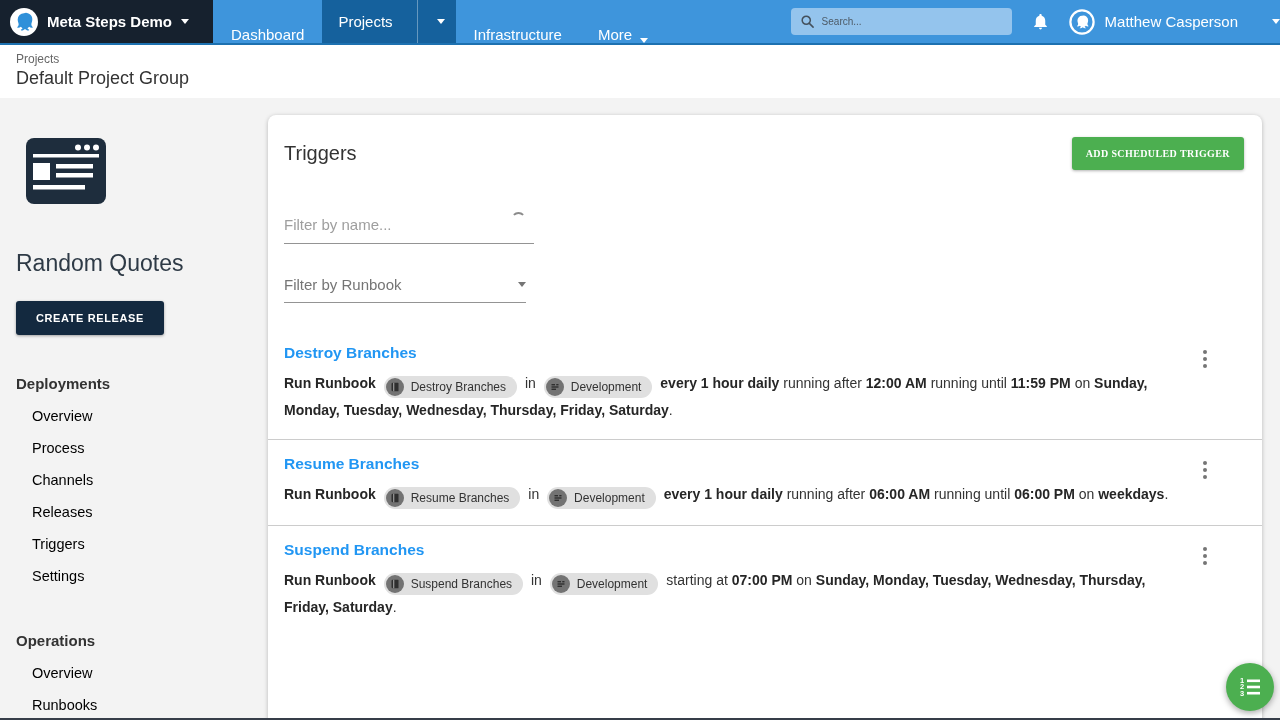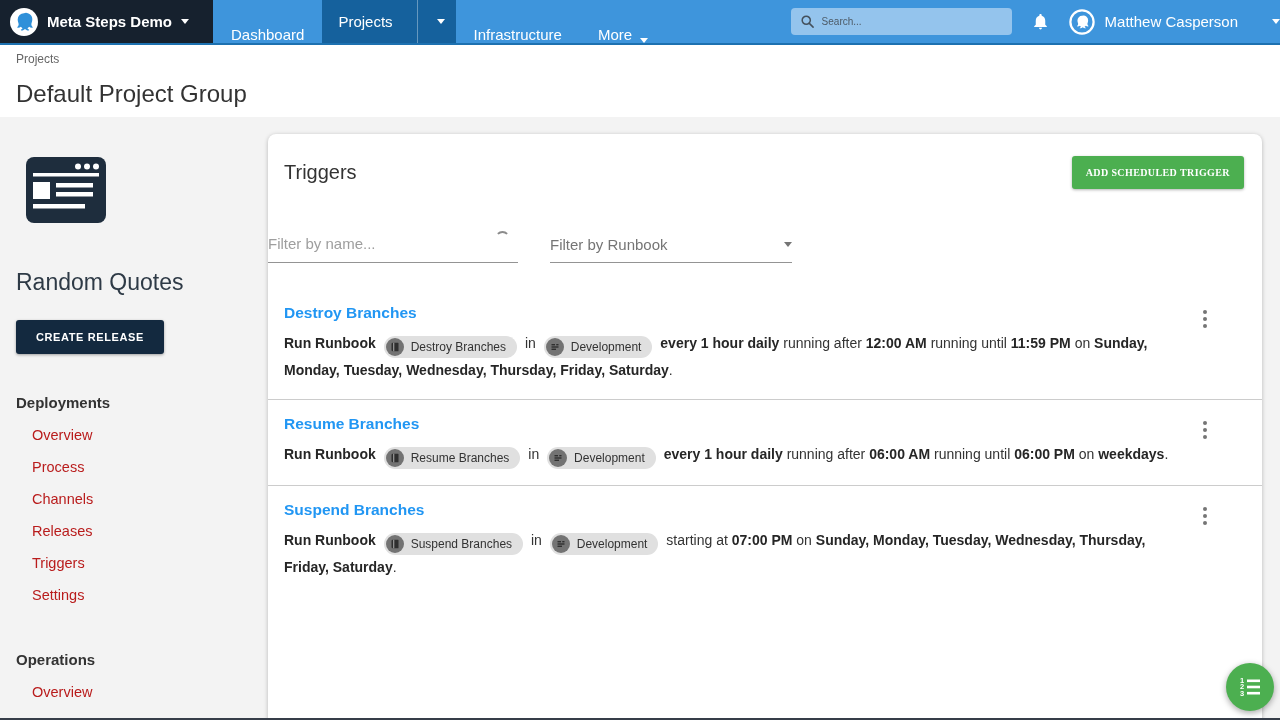--- a/index.html
+++ b/index.html
@@ -26,43 +26,43 @@
     width:100%; font-family:inherit; }
   .search-box input::placeholder { color:#4d5a66; }
   .bell-btn { align-self:center; margin:0 19px 0 19px; cursor:pointer; display:flex; }
   .account { display:flex; align-items:center; gap:10px; cursor:pointer; }
   .account .uname { font-size:15px; font-weight:500; white-space:nowrap; }
   .account .caret { margin-left:24px; }
 
   
   .crumbbar { background:#fff; padding:7px 0 9px 16px; }
   .crumb-parent { font-size:12px; color:#666; cursor:pointer; }
-  .crumb-title { font-size:24px; color:#333; margin-top:14px; }
+  .crumb-title { font-size:18px; color:#333; margin-top:2px; }
 
   
   .content { display:flex; align-items:flex-start; height:625px; }
   .sidebar { width:268px; padding:40px 16px 0 16px; flex:none; }
   .proj-logo { margin-left:10px; display:block; }
   .proj-name { font-size:23px; font-weight:400; color:#2e3a46; margin:42px 0 24px; }
   .create-btn { background:var(--navy-btn,#13293f); color:#fff; border:none; border-radius:3px;
     font-size:11px; font-weight:bold; letter-spacing:.6px; padding:11px 20px; cursor:pointer;
     box-shadow:0 1px 3px rgba(0,0,0,.35); font-family:inherit; }
   .side-section-title { font-size:15px; font-weight:600; color:#333; margin:40px 0 8px; }
-  .side-item { font-size:14.5px; color:#b91c1c; padding:8px 0 8px 16px; cursor:pointer; }
+  .side-item { font-size:14.5px; color:#000000; padding:8px 0 8px 16px; cursor:pointer; }
   .side-item.active { color:var(--link,#2196f3); font-weight:600; }
 
   .main { flex:1; padding:17px 18px 0 0; }
   .card { background:#fff; border-radius:8px; box-shadow:0 1px 4px rgba(0,0,0,.25); min-height:640px; }
   .card-header { display:flex; justify-content:space-between; align-items:center; padding:22px 18px 6px 16px; }
   .card-title { font-size:20px; font-weight:400; color:#333; }
   .green-btn { background:var(--green,#4caf50); color:#fff; border:none; border-radius:3px;
     font-size:10px; font-weight:bold; letter-spacing:.4px; padding:11px 14px; cursor:pointer;
     box-shadow:0 1px 3px rgba(0,0,0,.3); font-family:Liberation Serif, serif; }
 
-  .filters { display:flex; gap:32px; padding:40px 0 14px; }
+  .filters { display:flex; gap:32px; padding:40px 16px 14px;flex-direction:column; }
   .filter-field { width:250px; border-bottom:1px solid #949494; padding-bottom:9px; position:relative; }
   .filter-field input { border:none; outline:none; font-size:15px; color:#333; width:100%;
     font-family:inherit; }
   .filter-field input::placeholder { color:#9e9e9e; }
   .spinner { position:absolute; right:8px; top:-4px; width:15px; height:15px; border-radius:50%;
     border:2px solid transparent; border-top-color:#8b8b8b; }
   .filter-select { width:242px; display:flex; justify-content:space-between; align-items:center;
     color:#757575; font-size:15px; cursor:pointer; }
   .filter-select .caret { color:#757575; }
 

